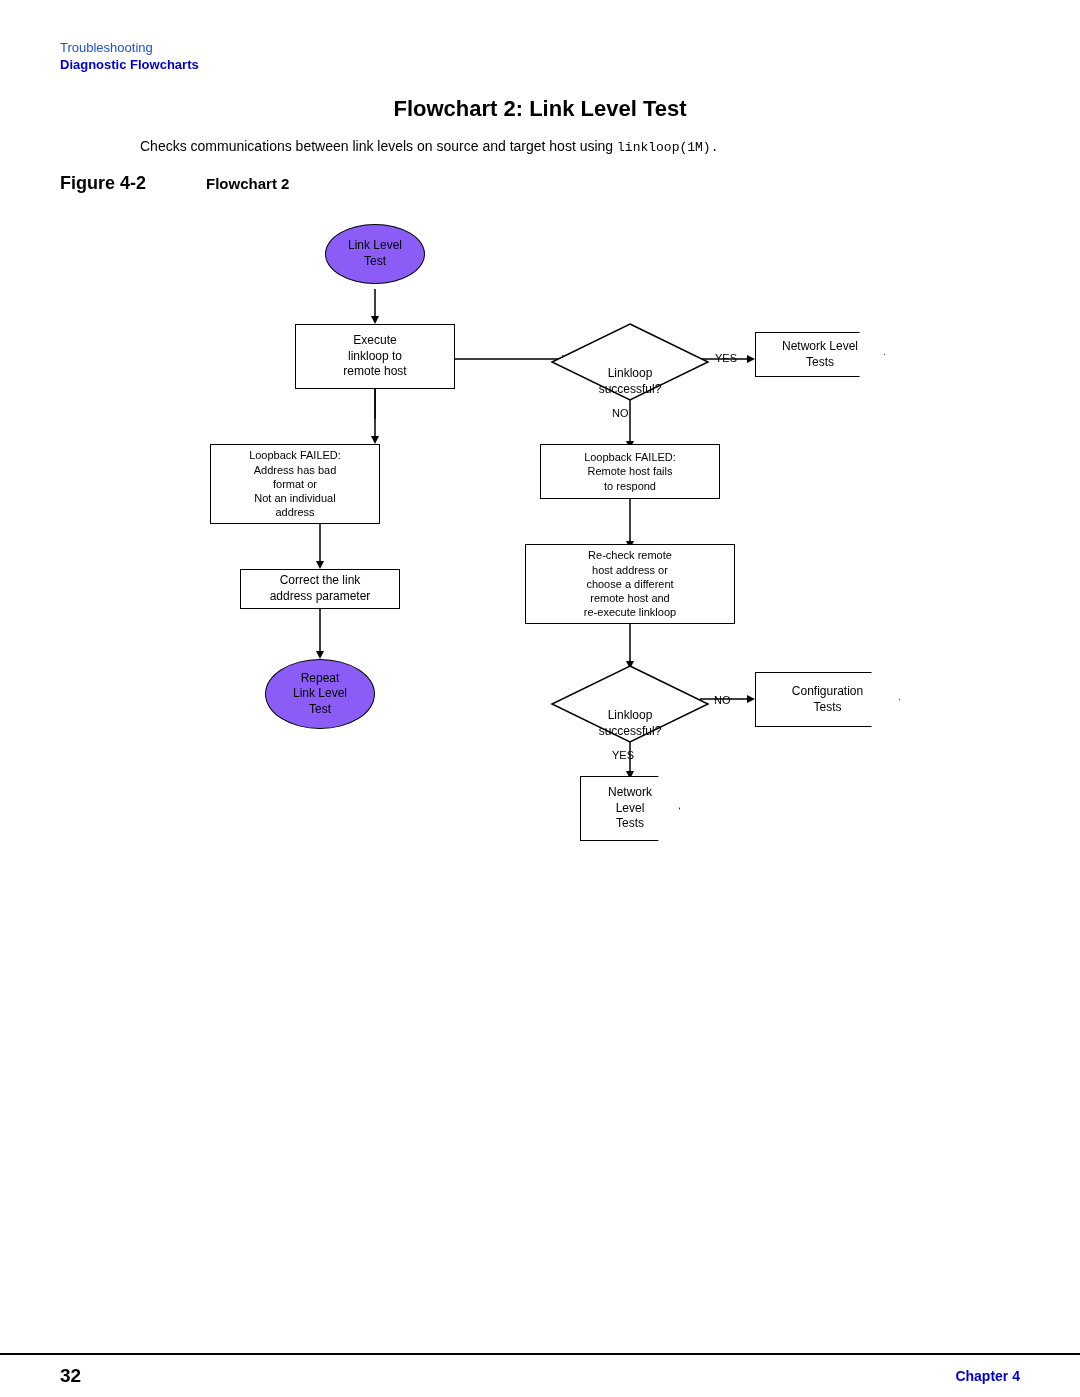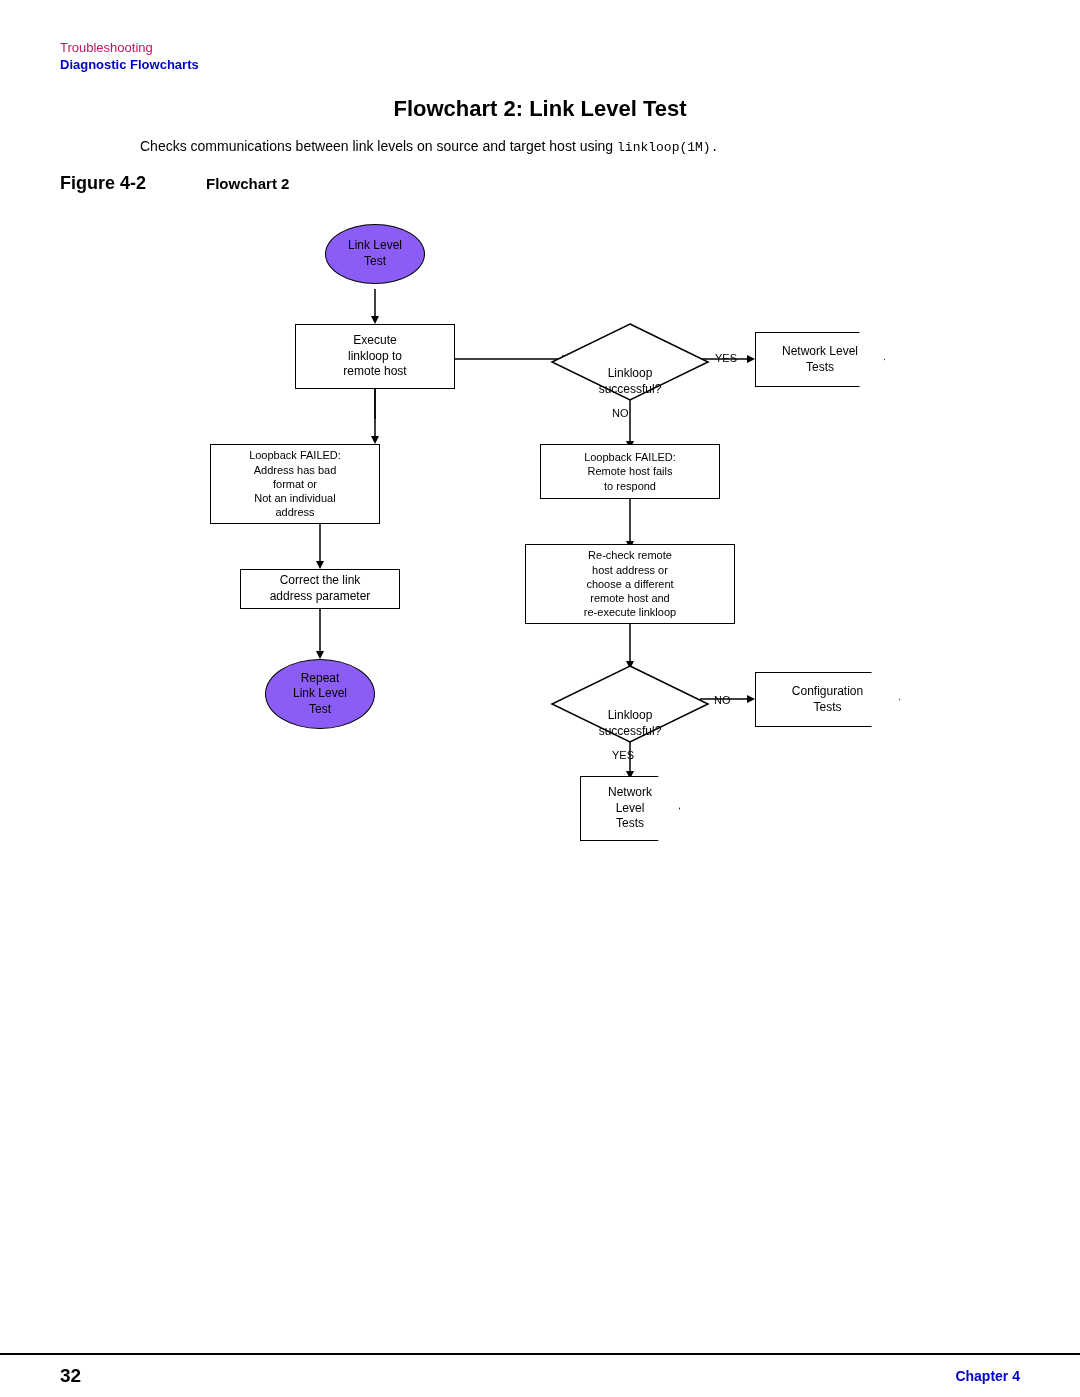--- a/index.html
+++ b/index.html
@@ -15,21 +15,21 @@
       width: 1080px;
       min-height: 1397px;
       padding: 40px 60px 40px 60px;
       position: relative;
     }
     .breadcrumb {
       font-size: 13px;
       margin-bottom: 2px;
     }
     .breadcrumb-troubleshooting {
-      color: #be185d;
+      color: #1d4ed8;
       text-decoration: none;
     }
     .breadcrumb-diagnostic {
       color: #0000cc;
       font-weight: bold;
       text-decoration: none;
     }
     .section-title {
       font-size: 22px;
       font-weight: bold;
@@ -241,21 +241,21 @@
           <span style="white-space:pre-line;">Linkloop
 successful?</span>
         </div>
       </div>
     </div>
 
     <div class="fc-label" style="left:605px; top:148px;">YES</div>
 
     <div class="fc-label" style="left:502px; top:203px;">NO</div>
 
-    <div class="fc-arrow-right" style="left:645px; top:128px; width:130px; height:55px;">
+    <div class="fc-arrow-right" style="left:645px; top:128px; width:130px; height:45px;">
       <span style="white-space:pre-line;">Network Level
 Tests</span>
     </div>
 
     <div class="fc-shape fc-rect" style="left:100px; top:240px; width:170px; height:80px; font-size:11px;">
       <span style="white-space:pre-line;">Loopback FAILED:
 Address has bad
 format or
 Not an individual
 address</span>

